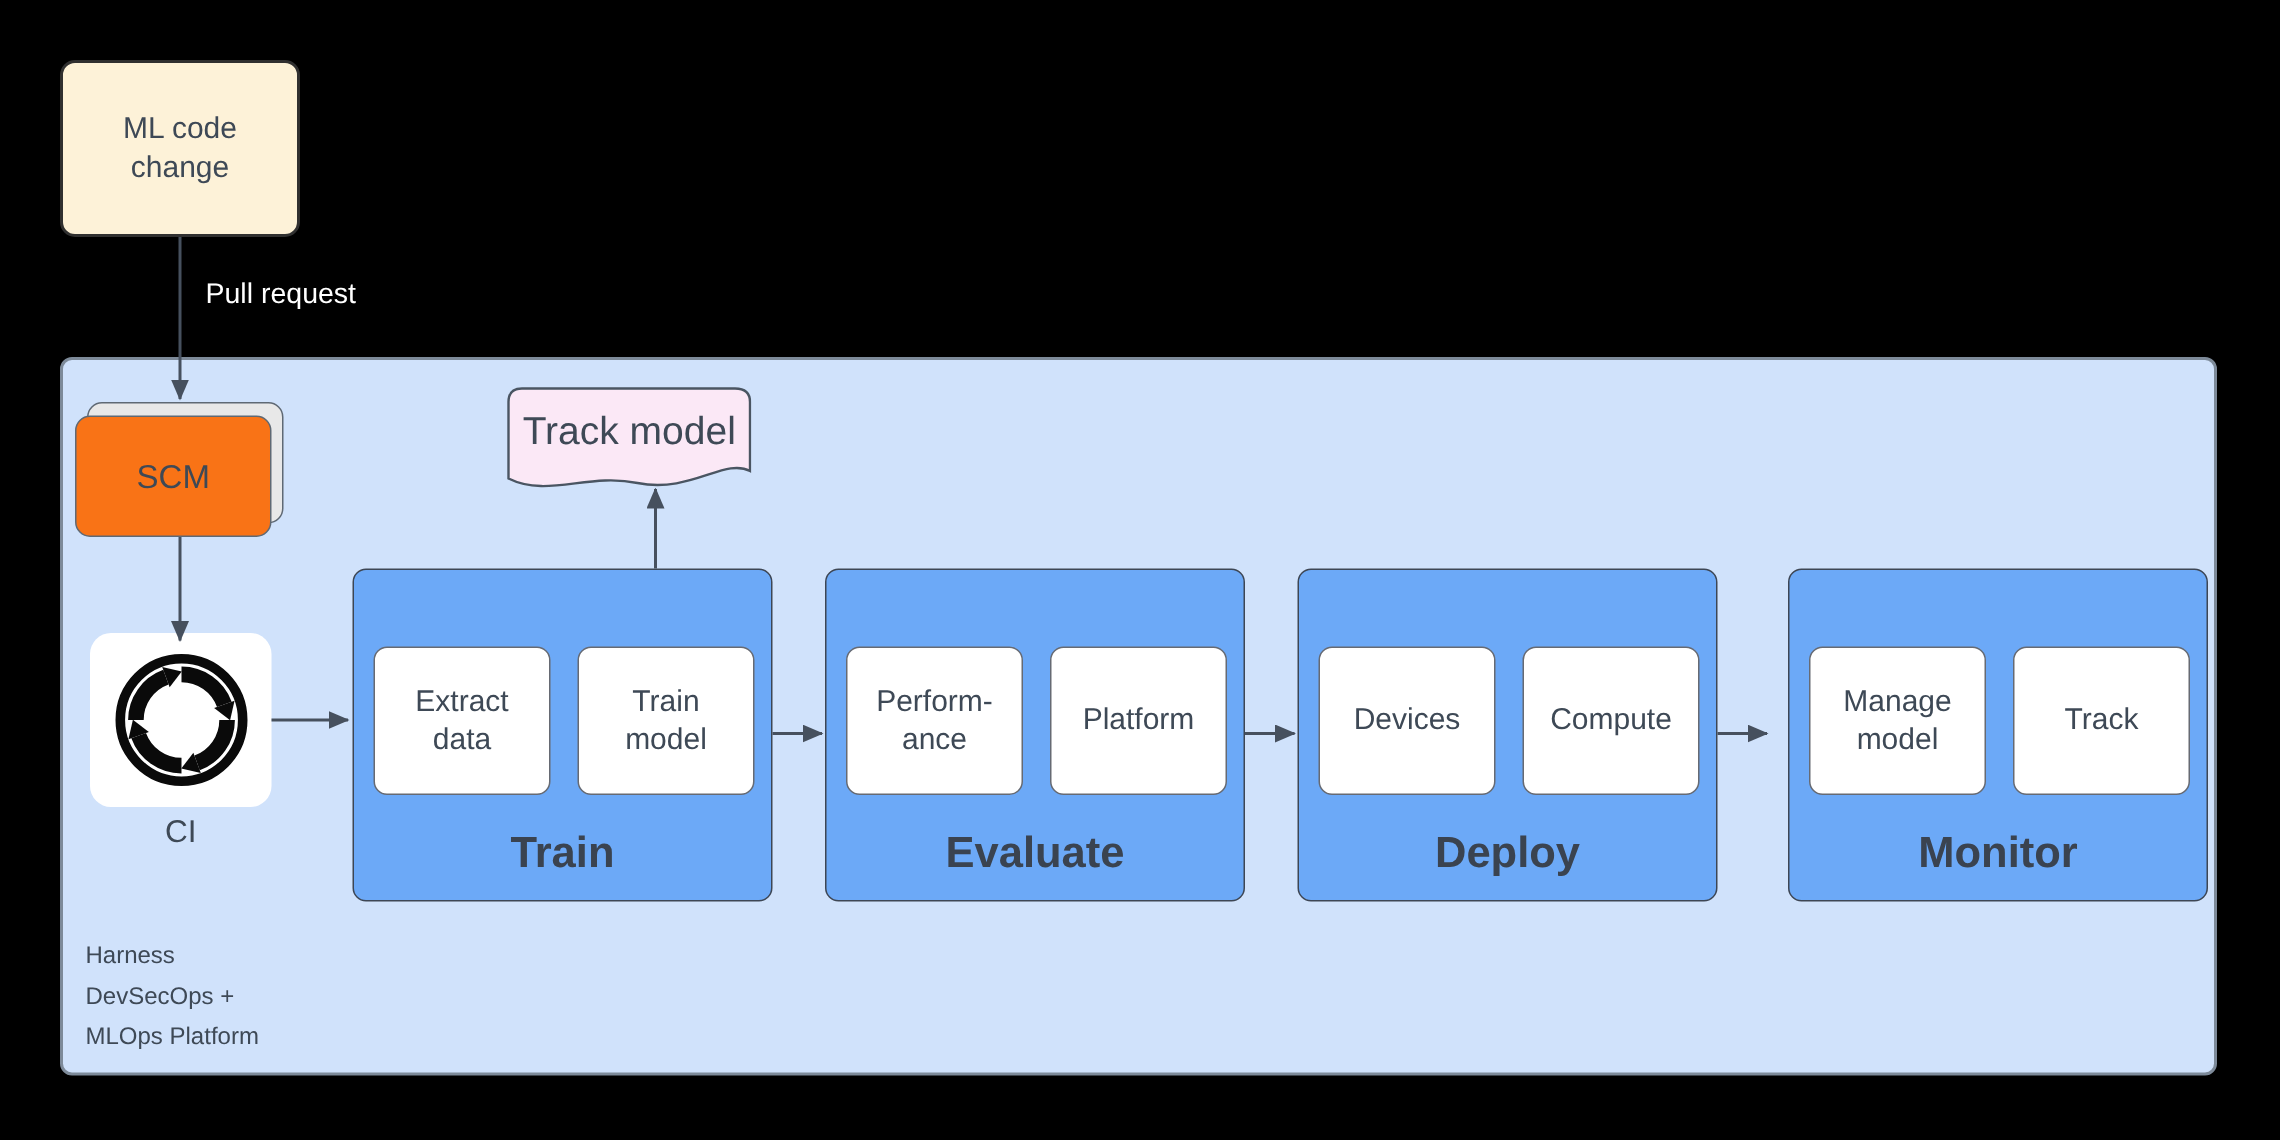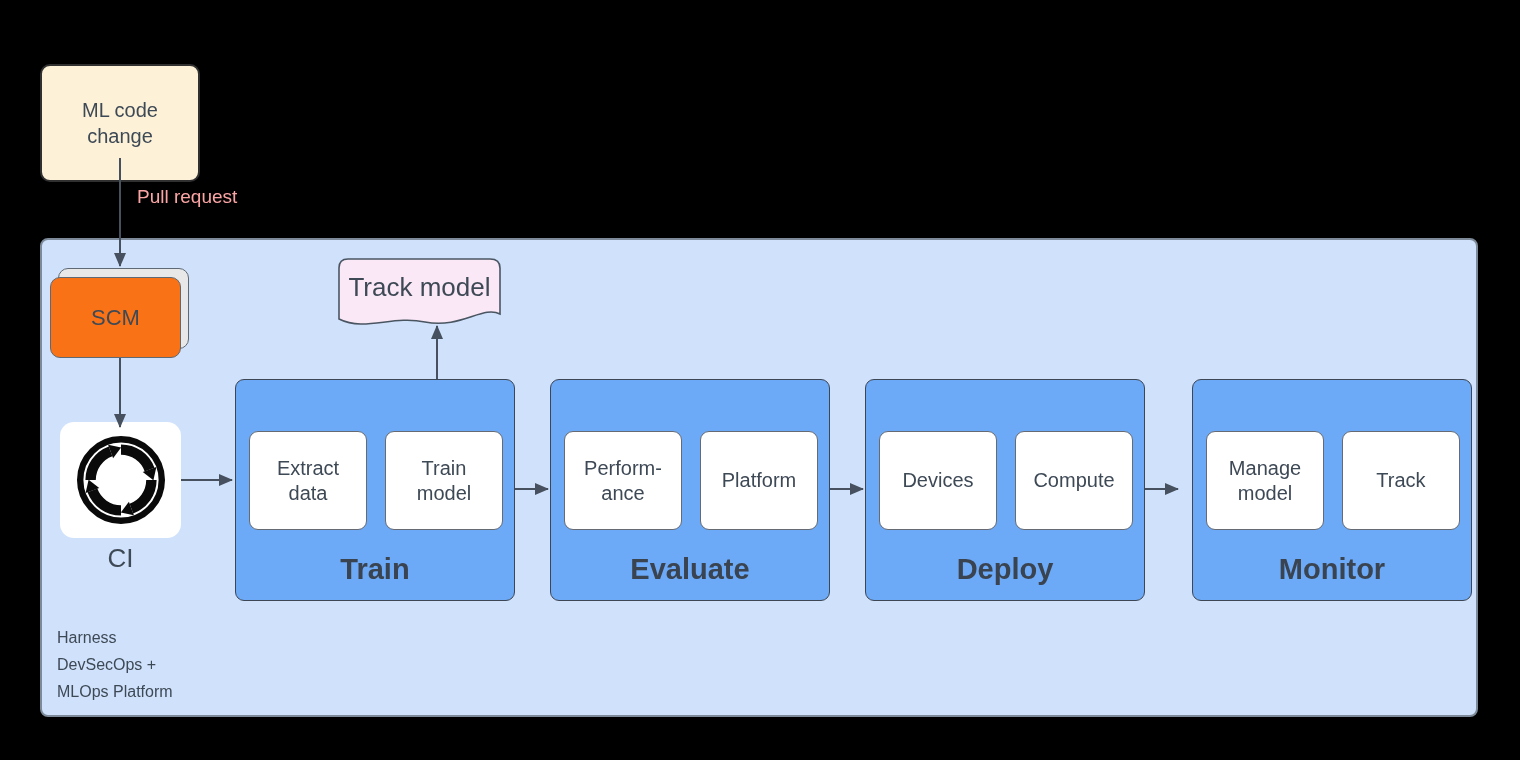--- a/index.html
+++ b/index.html
@@ -46,27 +46,26 @@
     border: 2px solid #303030;
     border-radius: 10px;
     box-sizing: border-box;
     display: flex; align-items: center; justify-content: center;
     text-align: center;
     font-size: 20px;
     line-height: 26px;
     color: #3e4956;
     white-space: pre-line;
     z-index: 2;
-    margin-top: 24px;
   }
 
   .edge-label {
     left: 137px; top: 186px;
     font-size: 19px;
-    color: #fca5a5;
+    color: #ffffff;
     z-index: 2;
   }
 
   
   .scm-back {
     left: 58px; top: 268px;
     width: 131px; height: 81px;
     background: #e8e8e8;
     border: 1.5px solid #5f6974;
     border-radius: 10px;
@@ -93,21 +92,21 @@
     background: #ffffff;
     border-radius: 14px;
     box-sizing: border-box;
     display: flex; align-items: center; justify-content: center;
     z-index: 2;
   }
   .ci-label {
     left: 60px; top: 543px;
     width: 121px;
     text-align: center;
-    font-size: 26px;
+    font-size: 21px;
     color: #3e4956;
     z-index: 2;
   }
 
   
   .doc-node {
     left: 338px; top: 258px;
     width: 163px; height: 76px;
     z-index: 2;
   }

